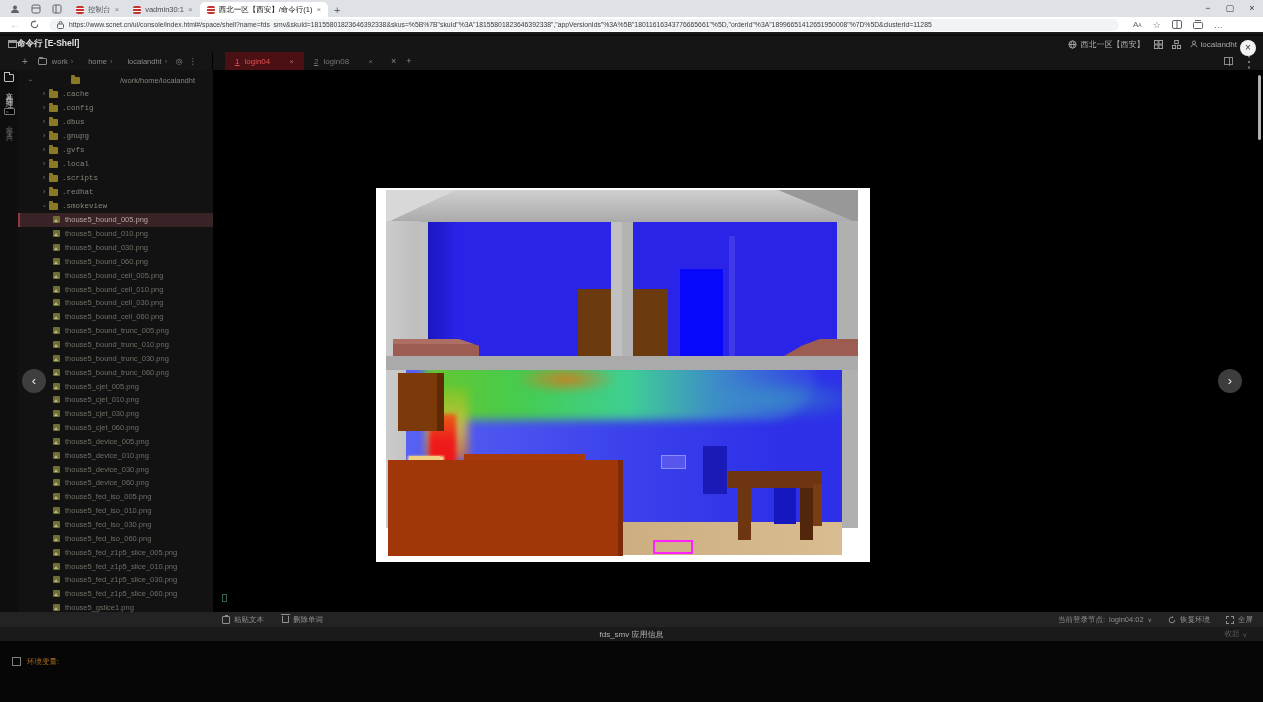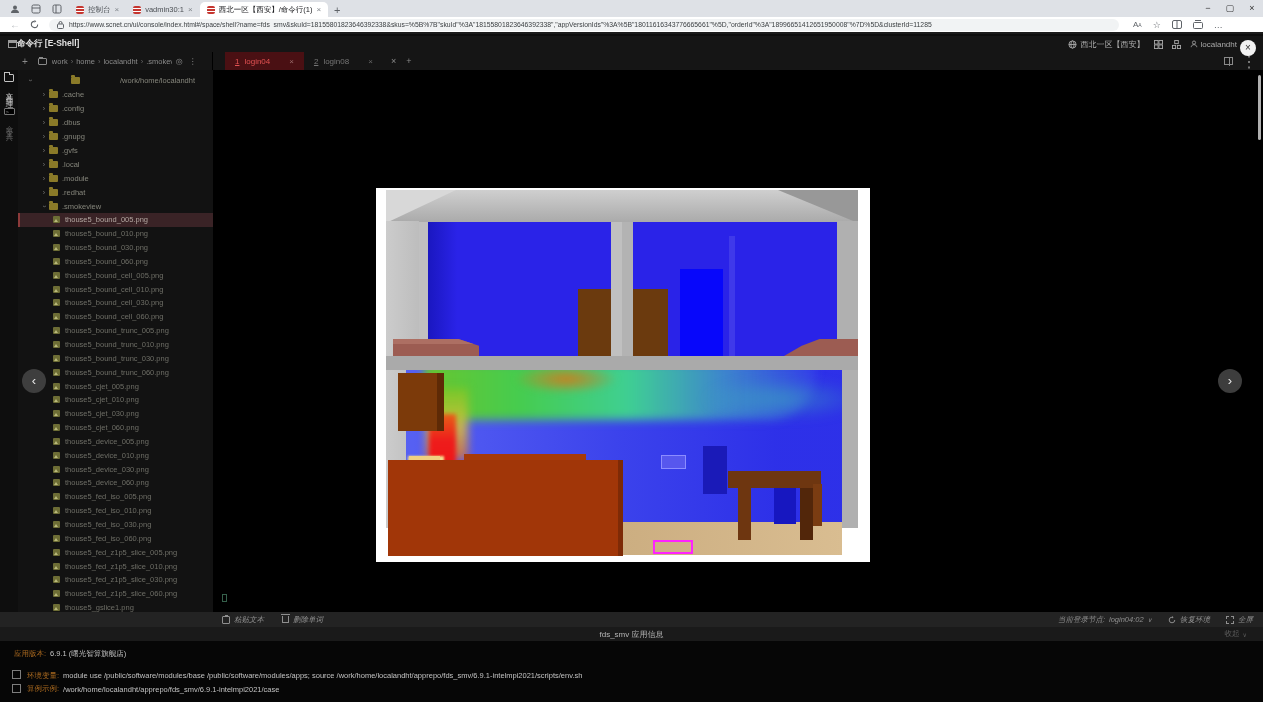--- a/index.html
+++ b/index.html
@@ -46,21 +46,21 @@
   .userchip { display:flex; align-items:center; gap:3px; font-size:8px; color:#a9a9a9; }
 
   .viewer-close { left:1240px; top:40px; width:16px; height:16px; border-radius:50%; background:#f2f2f2;
                   color:#333; font-size:10px; line-height:15px; text-align:center; z-index:60; }
 
   .pathrow { left:0; top:52px; width:1263px; height:18px; background:#151515; display:flex; align-items:center; }
   .path-left { width:213px; height:18px; display:flex; align-items:center; border-right:1px solid #000; }
   .plus { color:#8a8a8a; font-size:10px; margin-left:22px; }
   .crumb-folder { width:9px; height:7px; border:1px solid #8a8a8a; border-radius:1px; margin-left:10px; position:relative; }
   .crumb-folder::before { content:""; position:absolute; left:0; top:-2px; width:4px; height:2px; background:#8a8a8a; }
-  .crumbs { display:flex; align-items:center; margin-left:5px; font-size:7.5px; color:#8a8a8a; white-space:nowrap; overflow:hidden; max-width:120px; }
+  .crumbs { display:flex; align-items:center; margin-left:5px; font-size:7.5px; color:#8a8a8a; white-space:nowrap; overflow:hidden; max-width:120px;gap:12px; }
   .crumbs .sep { margin:0 3px; color:#6a6a6a; }
   .crumbs .c:last-of-type + .sep { display:none; }
   .locate { color:#8a8a8a; font-size:8px; margin-left:4px; }
   .kebab { color:#8a8a8a; font-size:8px; margin-left:6px; }
 
   .sess-tabs { display:flex; align-items:center; margin-left:12px; height:18px; }
   .stab { height:18px; display:flex; align-items:center; gap:5px; padding:0 10px; font-size:8px; color:#757575; }
   .stab .n { text-decoration:underline; }
   .stab.active { background:#4a1013; color:#e25252; }
   .stab .x { font-size:8px; color:#9a6a6a; margin-left:14px; }
@@ -83,33 +83,33 @@
 
   .tree { width:195px; background:#121212; overflow:hidden; font-size:7.5px; color:#85857b; padding-top:3px; }
   .trow { height:14px; display:flex; align-items:center; white-space:nowrap; }
   .trow .chev { width:8px; text-align:center; color:#777; font-size:7px; flex:none; }
   .chev.open { display:inline-block; transform:rotate(90deg); }
   .fold-ico { width:9px; height:7px; background:#8a7a28; border-radius:1px; position:relative; margin:0 4px 0 1px; flex:none; }
   .fold-ico::before { content:""; position:absolute; left:0; top:-2px; width:4px; height:2px; background:#8a7a28; border-radius:1px 1px 0 0; }
   .img-ico { width:7px; height:7px; background:#6d6d35; border-radius:1px; margin:0 5px 0 1px; flex:none; position:relative; }
   .img-ico::before { content:""; position:absolute; left:1px; top:3px; border-left:2px solid transparent; border-right:2px solid transparent; border-bottom:3px solid #b9b97a; }
   .t-root { padding-left:8px;gap:36px; }
-  .t-folder { padding-left:22px; }
+  .t-folder { padding-left:22px;font-family:Liberation Mono, monospace; }
   .t-file { padding-left:34px; height:13.85px; color:#6e6e66; }
   .t-file.selected { background:#3a2326; color:#b3a7a1; box-shadow:inset 2px 0 0 #8b3a3a; }
 
   .term { flex:1; background:#000; position:relative; padding:5px 0 0 9px;
           font-family:"DejaVu Sans Mono", monospace; font-size:7.6px; color:#3d443f; }
   .tline { height:10.8px; line-height:10.8px; white-space:pre; }
   .cursor { width:5px; height:8px; border:1px solid #35604b; margin-top:1px; }
   .term-scroll { position:absolute; right:2px; top:5px; width:3px; height:65px; background:#b0b0b0; border-radius:2px; }
 
   
   .statusbar { left:0; top:612px; width:1263px; height:15px; background:#232323; display:flex; align-items:center;
-               font-size:7.5px; color:#8f8f8f;font-style:italic; }
+               font-size:7.5px; color:#8f8f8f; }
   .sb-item { display:flex; align-items:center; gap:4px; }
   .sb-left { display:flex; gap:18px; margin-left:222px; }
   .sb-right { margin-left:auto; display:flex; gap:16px; margin-right:10px; align-items:center; }
   .i-box { width:8px; height:8px; position:relative; }
   .i-paste { border:1px solid #8f8f8f; border-radius:1px; }
   .i-paste::before { content:""; position:absolute; left:2px; top:-2px; width:3px; height:2px; background:#8f8f8f; }
   .i-trash { border:1px solid #8f8f8f; border-top:none; border-radius:0 0 1px 1px; width:7px; height:7px; }
   .i-trash::before { content:""; position:absolute; left:-2px; top:-2px; width:9px; height:1px; background:#8f8f8f; }
   .i-full { width:8px; height:8px;
     background:
@@ -410,21 +410,21 @@
           <span>.gvfs</span>
         </div>
         <div class="trow t-folder">
           <span class="chev">›</span>
           <span class="fold-ico"></span>
           <span>.local</span>
         </div>
         <div class="trow t-folder">
           <span class="chev">›</span>
           <span class="fold-ico"></span>
-          <span>.module</span>
+          <span>.scripts</span>
         </div>
         <div class="trow t-folder">
           <span class="chev">›</span>
           <span class="fold-ico"></span>
           <span>.redhat</span>
         </div>
       </div>
     <div class="trow t-folder">
       <span class="chev open">›</span>
       <span class="fold-ico"></span>
@@ -689,30 +689,20 @@
 
 <div class="abs infobar">
   <span class="ib-title">fds_smv 应用信息</span>
   <span class="ib-collapse">
     <span>收起</span>
     <span style="font-size:6px;">∨</span>
   </span>
 </div>
 
 <div class="abs footer">
-  <div class="frow">
-    <span class="flabel">应用版本:</span>
-    <span class="fvalue">6.9.1 (曙光智算旗舰店)</span>
-  </div>
   <div>
 
       <div class="frow" style="margin-top:8px;">
         <span class="i-copy"></span>
         <span class="flabel">环境变量:</span>
-        <span class="fvalue">module use /public/software/modules/base /public/software/modules/apps; source /work/home/localandht/apprepo/fds_smv/6.9.1-intelmpi2021/scripts/env.sh</span>
-      </div>
-      <div class="frow" style="margin-top:3.6px;">
-        <span class="i-copy"></span>
-        <span class="flabel">算例示例:</span>
-        <span class="fvalue">/work/home/localandht/apprepo/fds_smv/6.9.1-intelmpi2021/case</span>
       </div>
     </div>
 </div>
 
 </body></html>

